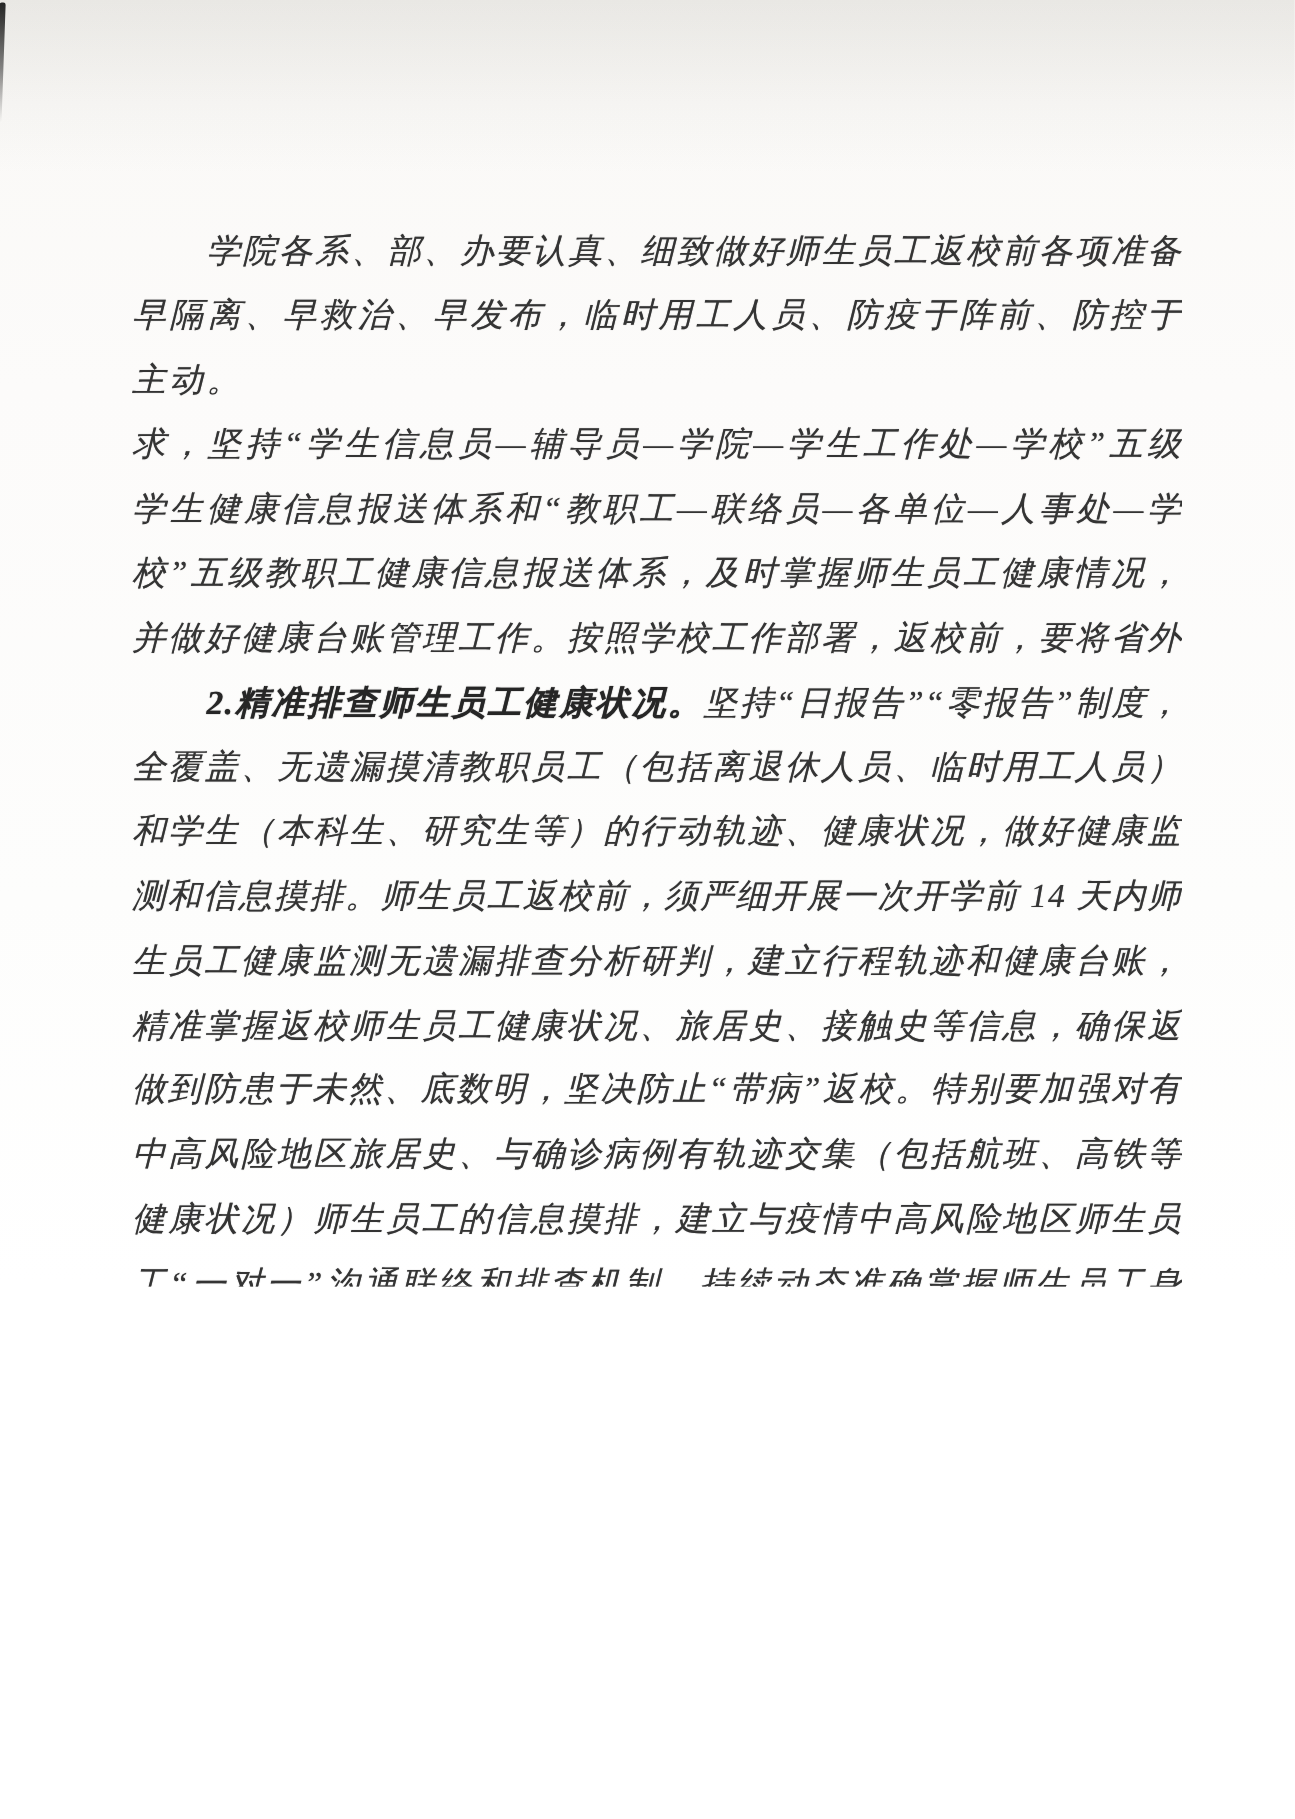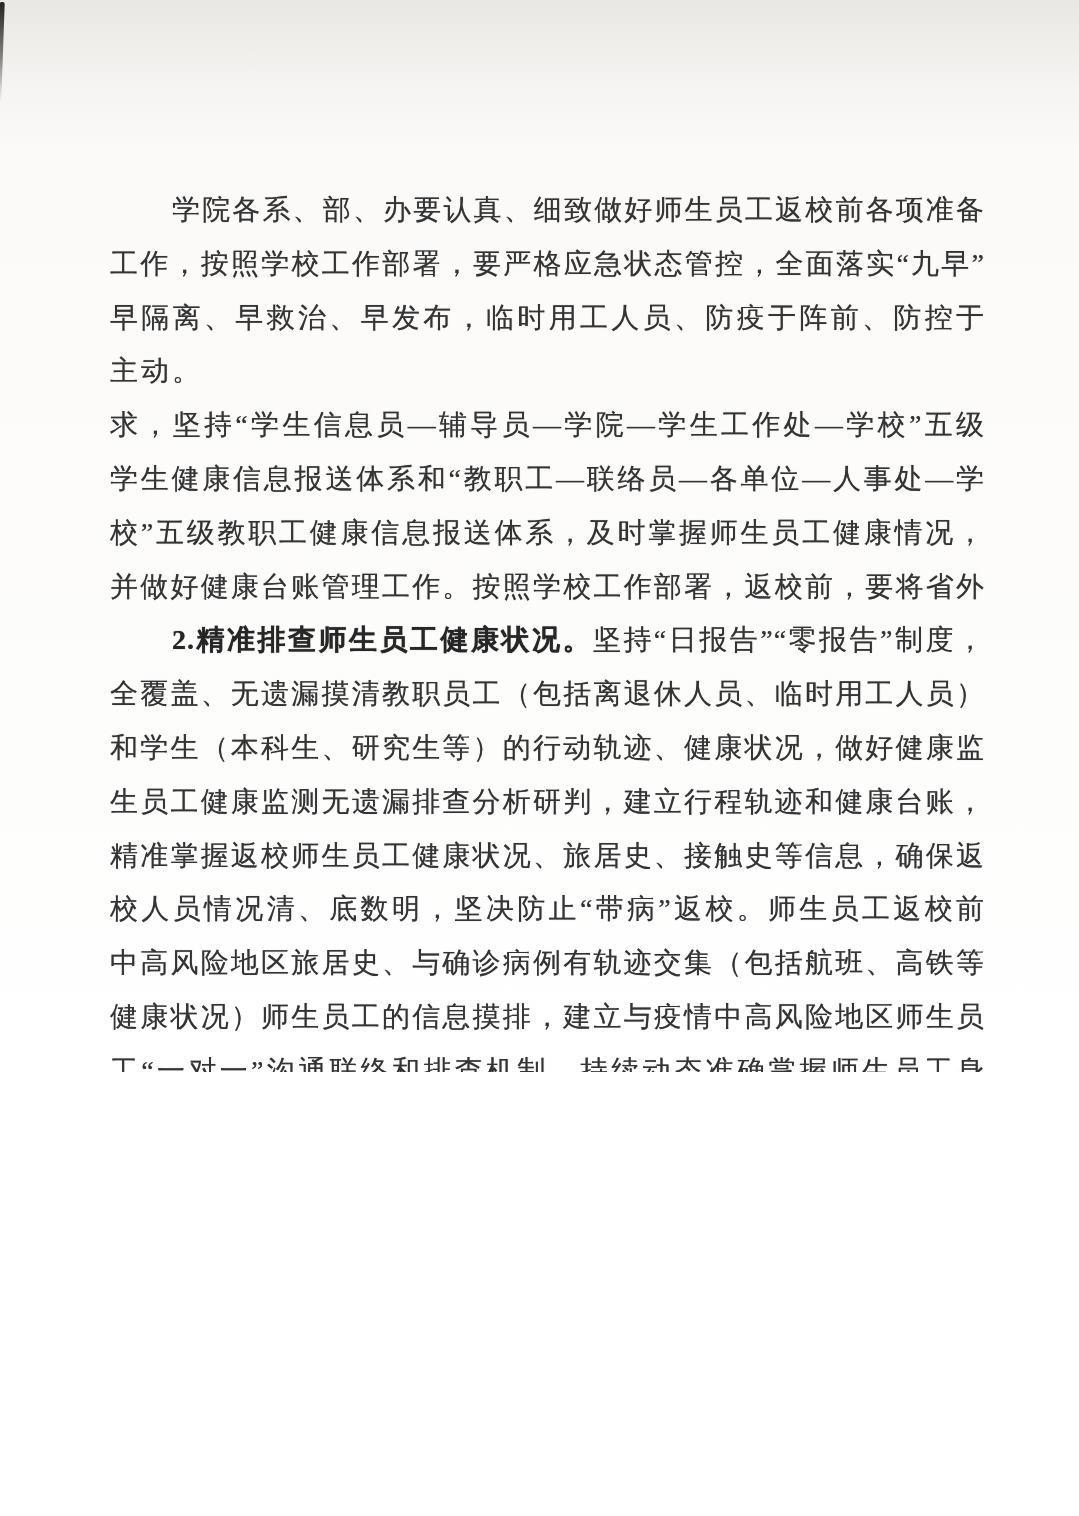--- a/index.html
+++ b/index.html
@@ -12,20 +12,21 @@
     overflow: hidden;
     background: #ffffff;
     font-family: "Liberation Serif", "DejaVu Serif", serif;
   }
   .page {
     position: relative;
     width: 1079px;
     height: 1072px;
     background: linear-gradient(180deg, #f4f3f0 0%, #faf9f7 8%, #fcfbfa 30%, #fdfdfc 70%, #ffffff 100%);
     overflow: hidden;
+    font-style: italic;
   }
   
   .page::before {
     content: "";
     position: absolute;
     left: 0; top: 0; right: 0;
     height: 160px;
     background: linear-gradient(180deg, rgba(176,173,166,0.16), rgba(176,173,166,0) 90%);
     pointer-events: none;
   }
@@ -77,40 +78,40 @@
 <body>
 
 <div class="page">
 
   <div class="edge-artifact"></div>
 
   <div class="text-block">
 
     <div>
       <div class="line indent">学院各系、部、办要认真、细致做好师生员工返校前各项准备</div>
-      <div class="line">工作，按照学校工作部署，要严格应急状态管控，全面落实“九早”</div>
       <div class="line">早隔离、早救治、早发布，临时用工人员、防疫于阵前、防控于</div>
       <div class="line para-end">主动。</div>
     </div>
 
     <div>
       <div class="line">求，坚持“学生信息员—辅导员—学院—学生工作处—学校”五级</div>
       <div class="line">学生健康信息报送体系和“教职工—联络员—各单位—人事处—学</div>
       <div class="line">校”五级教职工健康信息报送体系，及时掌握师生员工健康情况，</div>
       <div class="line">并做好健康台账管理工作。按照学校工作部署，返校前，要将省外</div>
     </div>
 
     <div>
       <div class="line indent">
         <span class="bold">2.精准排查师生员工健康状况。</span><span>坚持“日报告”“零报告”制度，</span>
       </div>
       <div class="line">全覆盖、无遗漏摸清教职员工（包括离退休人员、临时用工人员）</div>
       <div class="line">和学生（本科生、研究生等）的行动轨迹、健康状况，做好健康监</div>
+      <div class="line">测和信息摸排。师生员工返校前，须严细开展一次开学前 14 天内师</div>
       <div class="line">生员工健康监测无遗漏排查分析研判，建立行程轨迹和健康台账，</div>
       <div class="line">精准掌握返校师生员工健康状况、旅居史、接触史等信息，确保返</div>
-      <div class="line">校人员情况清、底数明，坚决防止“带病”返校。师生员工返校前</div>
+      <div class="line">做到防患于未然、底数明，坚决防止“带病”返校。特别要加强对有</div>
       <div class="line">中高风险地区旅居史、与确诊病例有轨迹交集（包括航班、高铁等</div>
       <div class="line">健康状况）师生员工的信息摸排，建立与疫情中高风险地区师生员</div>
       <div class="line">工“一对一”沟通联络和排查机制，持续动态准确掌握师生员工身</div>
     </div>
 
   </div>
 </div>
 
 </body></html>

